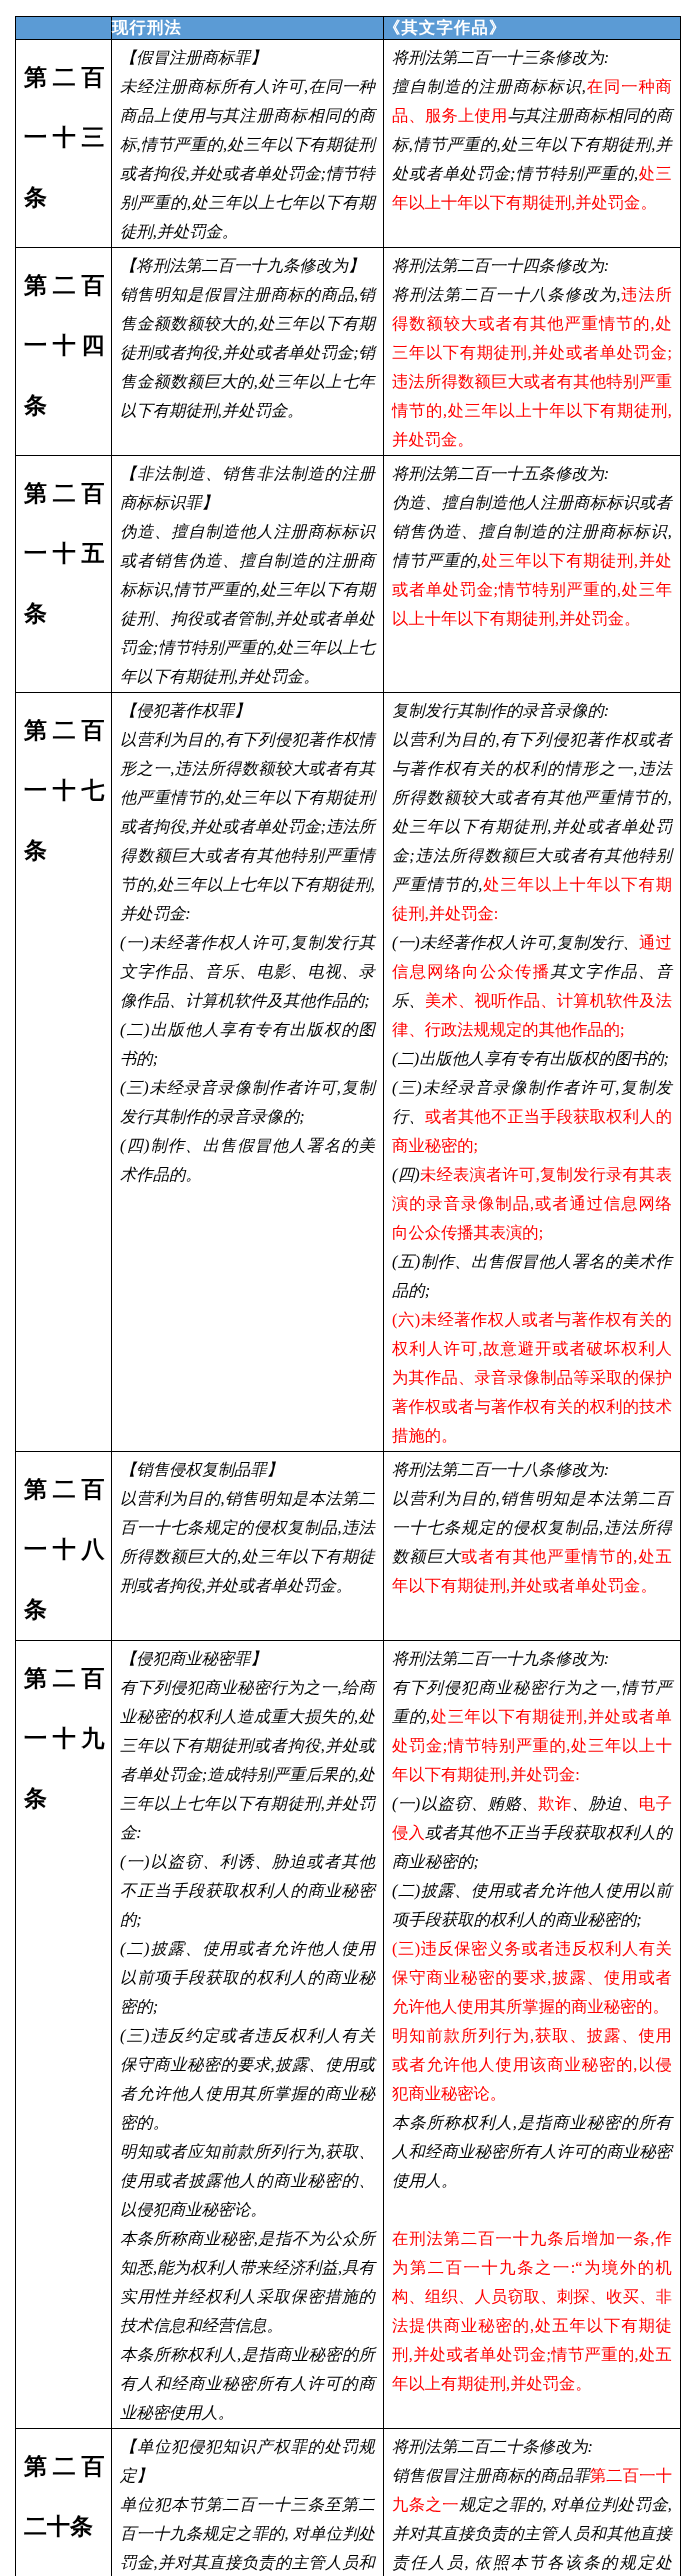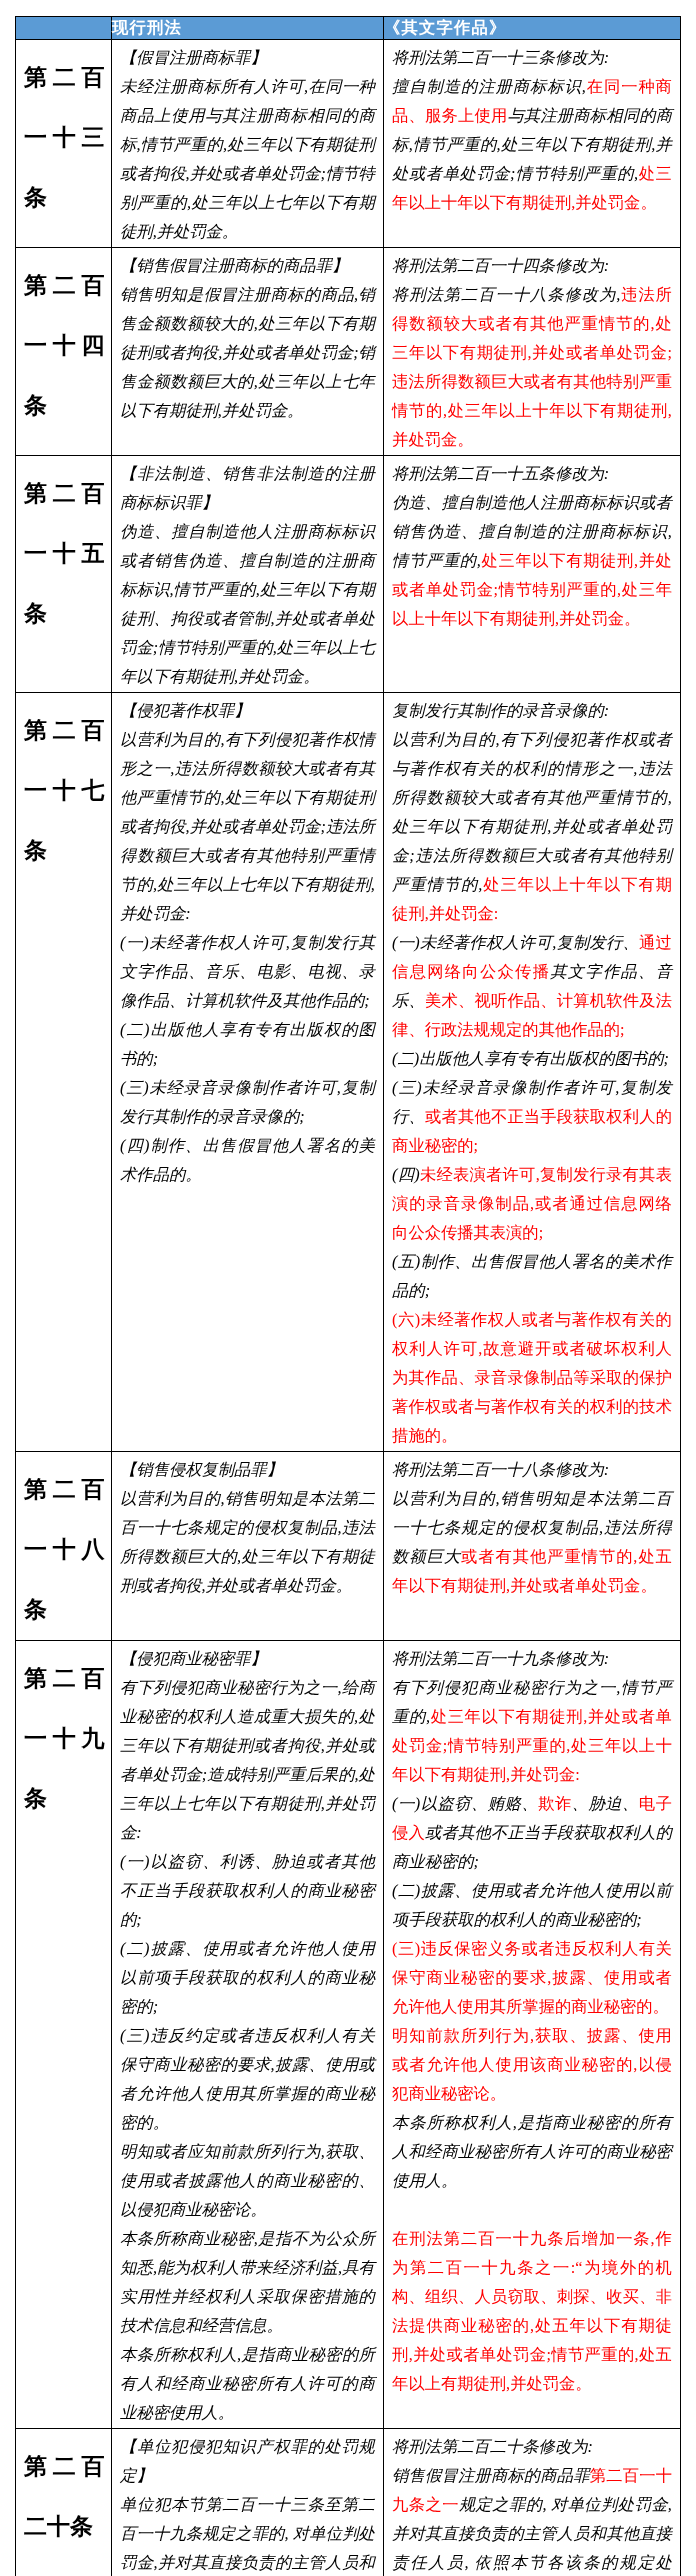--- a/index.html
+++ b/index.html
@@ -94,21 +94,21 @@
         <td class="law-cell">
           <p><span class="seg-black">将刑法第二百一十三条修改为:</span></p>
           <p><span class="seg-black">擅自制造的注册商标标识,</span><span class="seg-red">在同一种商品、服务上使用</span><span class="seg-black">与其注册商标相同的商标,情节严重的,处三年以下有期徒刑,并处或者单处罚金;情节特别严重的,</span><span class="seg-red">处三年以上十年以下有期徒刑,并处罚金。</span></p>
         </td>
       </tr>
       <tr>
         <td class="article-cell">第 二 百
 一 十 四
 条</td>
         <td class="law-cell">
-          <p><span class="seg-black">【销售假冒注册商标的商品罪】</span></p>
+          <p><span class="seg-black">【将刑法第二百一十九条修改为】</span></p>
           <p><span class="seg-black">销售明知是假冒注册商标的商品,销售金额数额较大的,处三年以下有期徒刑或者拘役,并处或者单处罚金;销售金额数额巨大的,处三年以上七年以下有期徒刑,并处罚金。</span></p>
         </td>
         <td class="law-cell">
           <p><span class="seg-black">将刑法第二百一十四条修改为:</span></p>
           <p><span class="seg-black">将刑法第二百一十八条修改为,</span><span class="seg-red">违法所得数额较大或者有其他严重情节的,处三年以下有期徒刑,并处或者单处罚金;违法所得数额巨大或者有其他特别严重情节的,处三年以上十年以下有期徒刑,并处罚金。</span></p>
         </td>
       </tr>
       <tr>
         <td class="article-cell">第 二 百
 一 十 五

